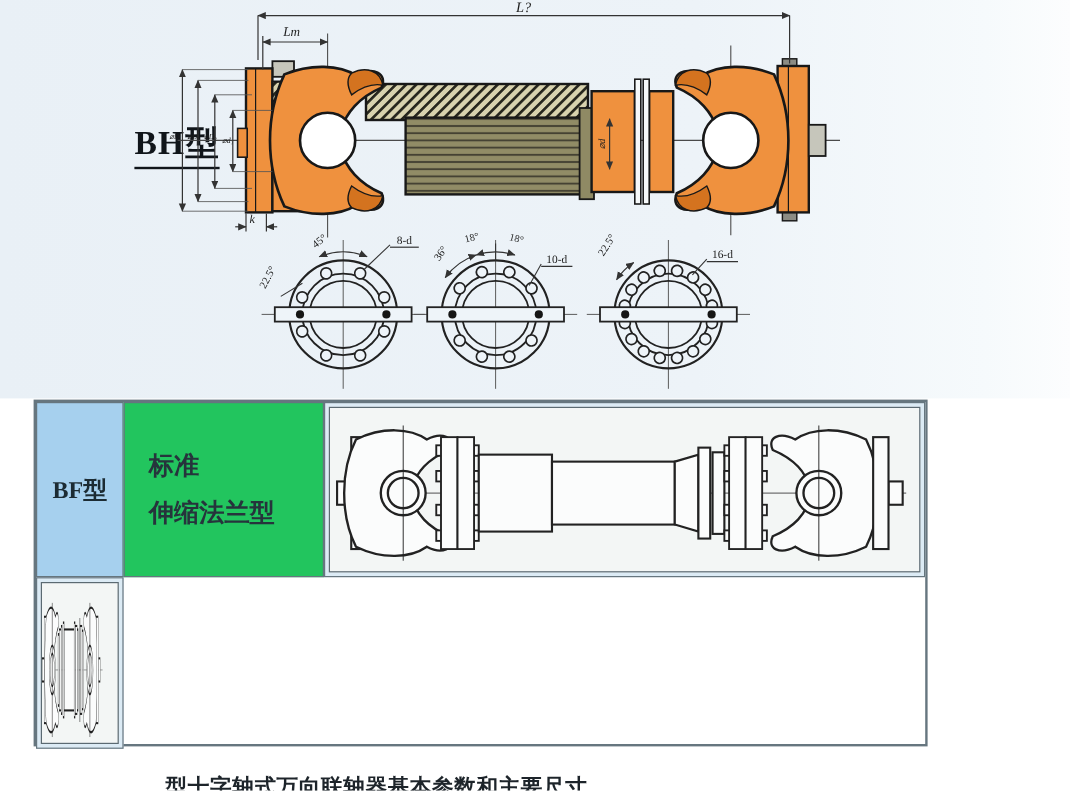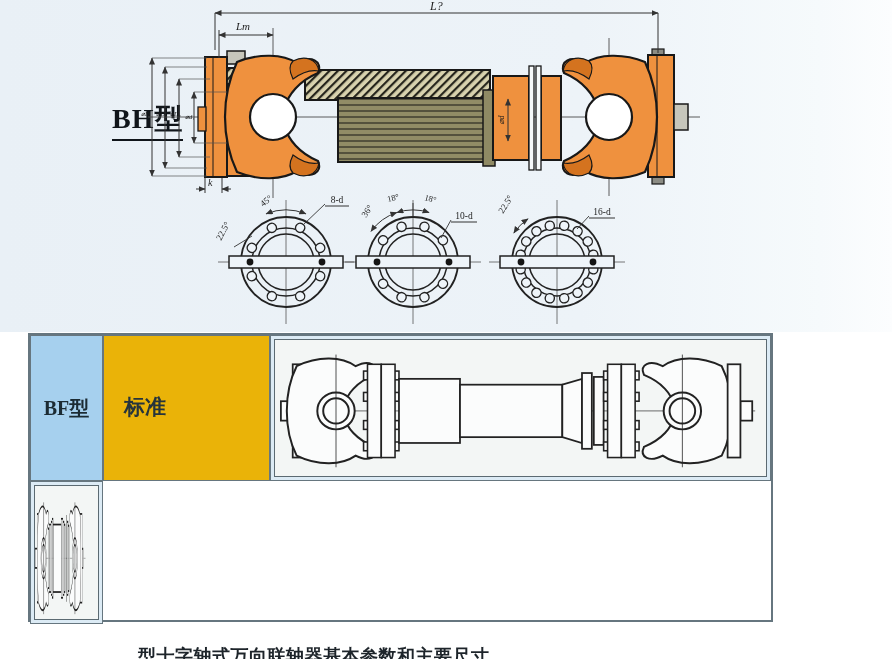--- a/index.html
+++ b/index.html
@@ -9,21 +9,21 @@
         background:linear-gradient(to right,#e9f0f6,#edf3f8 65%,#f6fafc 92%,#fcfdfe);}
   #series-label{position:absolute;left:112px;top:100px;font-size:28px;font-weight:bold;
         color:#10151a;border-bottom:2px solid #10151a;padding-bottom:1px;letter-spacing:1px;}
   #main-svg{position:absolute;left:0;top:0;}
   
   #type-table{position:absolute;left:28px;top:333px;width:745px;height:289px;
         display:grid;grid-template-columns:73px 167px 1fr;grid-template-rows:146px 143px;
         border:2px solid #66767f;box-sizing:border-box;}
   .cell{border:1px solid #66767f;box-sizing:border-box;display:flex;align-items:center;}
   .cell-type{background:#a6d0ee;justify-content:center;font-size:20px;font-weight:bold;color:#1c2b33;}
-  .cell-desc{background:#eab308;padding-left:20px;font-size:21px;font-weight:bold;color:#26343c;
+  .cell-desc{background:#22c55e;padding-left:20px;font-size:21px;font-weight:bold;color:#26343c;
         flex-direction:column;align-items:flex-start;justify-content:center;gap:14px;line-height:1.2;}
   .cell-draw{background:#dcebf5;padding:0;}
   .dbox{margin:3px;border:1.5px solid #5b6a72;background:#f3f6f5;flex:1;align-self:stretch;
         display:flex;align-items:center;justify-content:center;}
   .dbox svg{display:block;width:100%;height:100%;}
   
   #bottom-caption{position:absolute;left:138px;top:644px;font-size:18px;letter-spacing:0.5px;
         color:#1d242a;font-weight:bold;white-space:nowrap;}
   text{font-family:"Liberation Serif", serif;}
 </style>
@@ -222,20 +222,21 @@
       <text x="602" y="215" font-size="9.5" text-anchor="middle" fill="#1d1d1d">16-d</text>
     </g>
   </svg>
 
   <div id="type-table">
     <div class="cell cell-type">
       <span>BF型</span>
     </div>
     <div class="cell cell-desc">
       <span>标准</span>
+      <span>伸缩法兰型</span>
     </div>
     <div class="cell cell-draw">
       <div class="dbox">
         <svg viewBox="0 0 499 140" preserveAspectRatio="none">
           <defs>
             <g id="yk" fill="#fbfcfc" stroke="#222" stroke-width="2">
               <path d="M -40,-46 C -18,-57 6,-56 20,-46 C 33,-53 44,-48 39,-37 C 20,-29 11,-17 9,-7
                        L 9,7 C 11,17 20,29 39,37 C 44,48 33,53 20,46 C 6,56 -18,57 -40,46
                        C -47,32 -50,16 -50,0 C -50,-16 -47,-32 -40,-46 Z"></path>
               <circle r="19"></circle>

